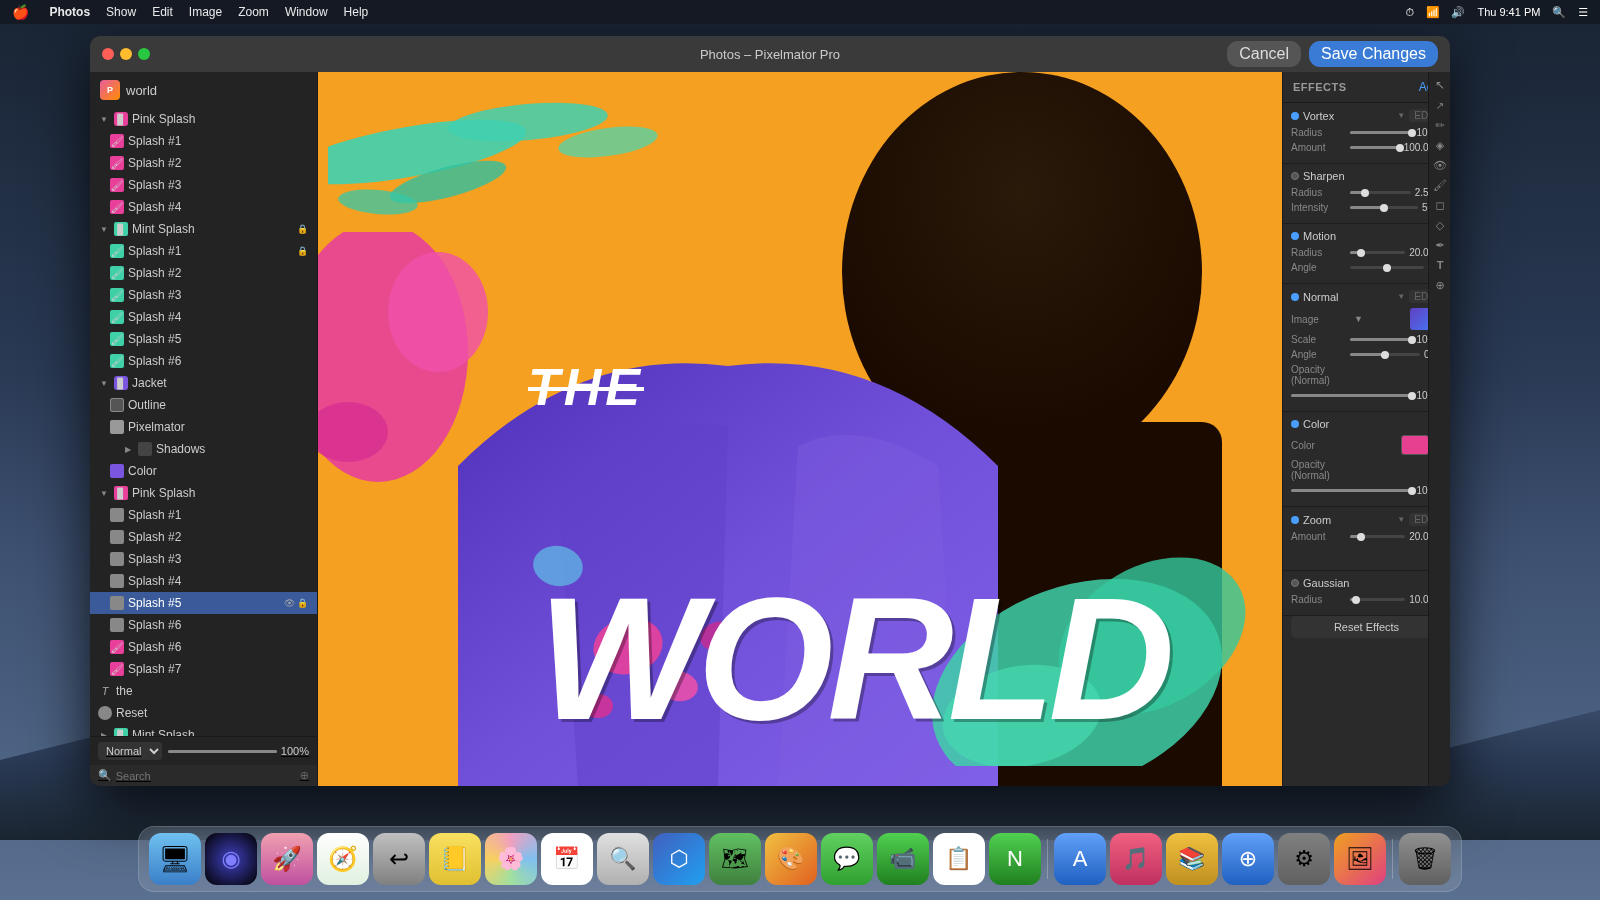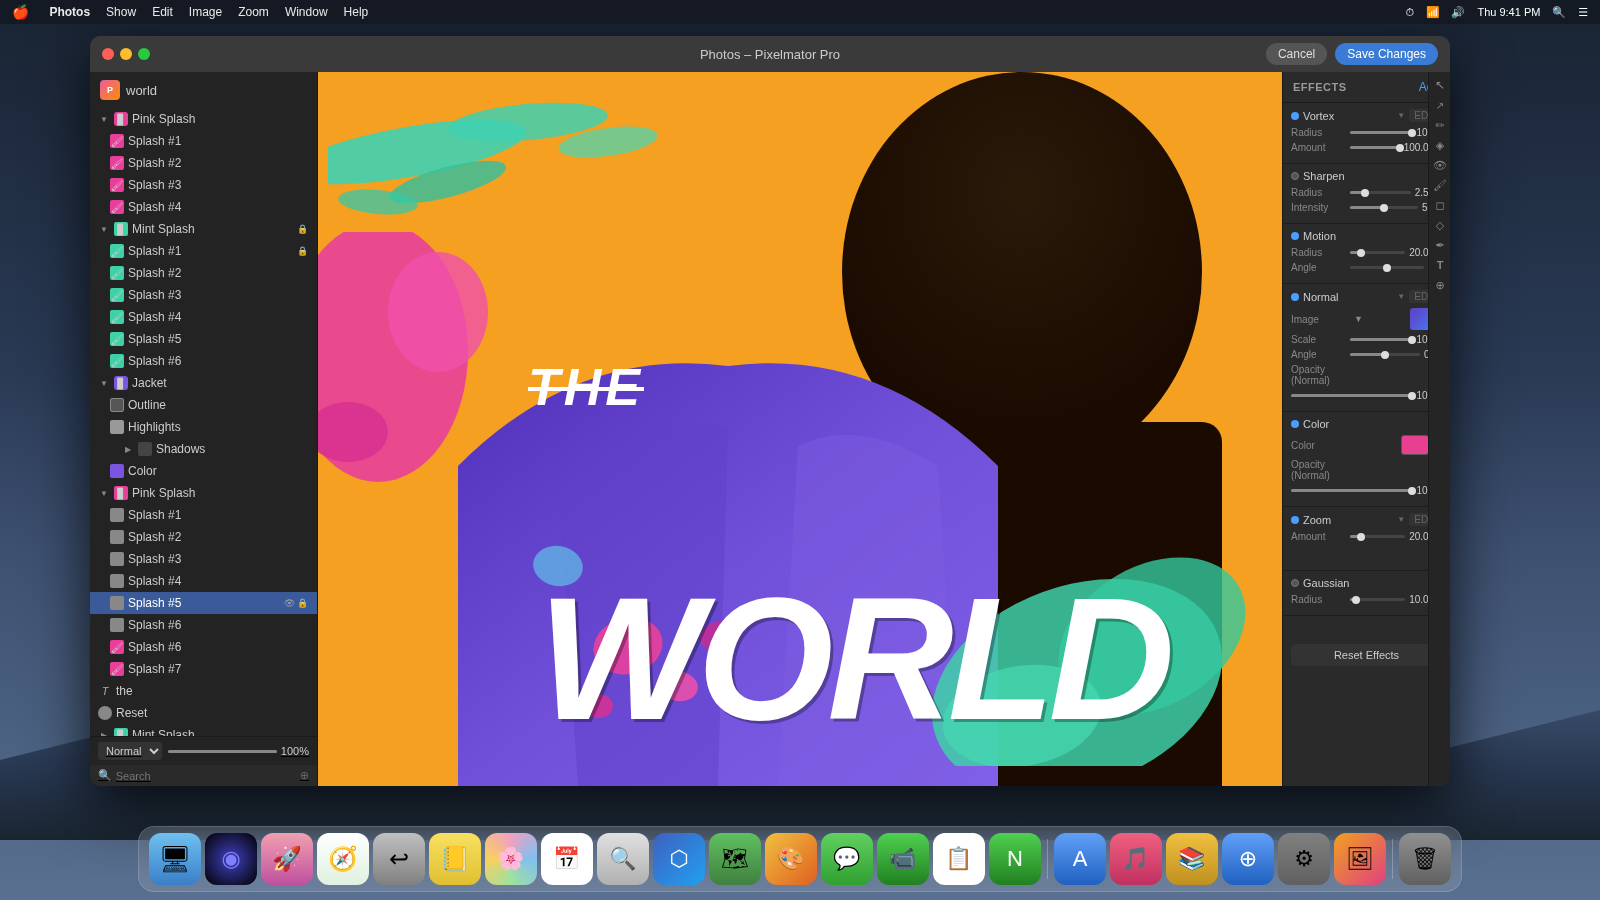--- a/index.html
+++ b/index.html
@@ -97,21 +97,21 @@
       font-weight: 500;
     }
     .titlebar-buttons {
       margin-left: auto;
       display: flex;
       gap: 8px;
     }
     .titlebar-btn {
       padding: 4px 12px;
       border-radius: 11px;
-      font-size: 12px;
+      font-size: 16px;
       cursor: pointer;
       border: none;
     }
     .btn-cancel {
       background: #555;
       color: #ddd;
     }
     .btn-save {
       background: #3a7bd5;
       color: #fff;
@@ -588,21 +588,21 @@
           <span class="layer-toggle">▼</span>
           <span class="layer-icon" style="background:#7a55e0; border-radius:3px;">▊</span>
           <span class="layer-name">Jacket</span>
         </div>
         <div class="layer-item layer-indent-1">
           <span class="layer-icon" style="background:#555; border:1px solid #888;"></span>
           <span class="layer-name">Outline</span>
         </div>
         <div class="layer-item layer-indent-1">
           <span class="layer-icon" style="background:#999;"></span>
-          <span class="layer-name">Highlights</span>
+          <span class="layer-name">Pixelmator</span>
         </div>
         <div class="layer-item layer-indent-2">
           <span class="layer-toggle">▶</span>
           <span class="layer-icon" style="background:#444;"></span>
           <span class="layer-name">Shadows</span>
         </div>
         <div class="layer-item layer-indent-1">
           <span class="layer-icon" style="background:#7a55e0;"></span>
           <span class="layer-name">Color</span>
         </div>
@@ -937,21 +937,21 @@
         <div class="effect-row">
           <span class="effect-label">Radius</span>
           <div class="effect-slider-track">
             <div class="effect-slider-fill" style="width:10%;"></div>
             <div class="effect-slider-thumb" style="left:10%;"></div>
           </div>
           <span class="effect-value">10.0 px</span>
         </div>
       </div>
 
-      <div style="padding: 0 8px 8px; margin-top: 28px;">
+      <div style="padding: 0 8px 8px;">
         <button class="panel-btn" style="width:100%;">Reset Effects</button>
       </div>
     </div>
   </div>
 </div>
 
 <div class="dock">
   <div class="dock-item dock-finder">
     <span style="font-size:26px;">🖥</span>
   </div>

